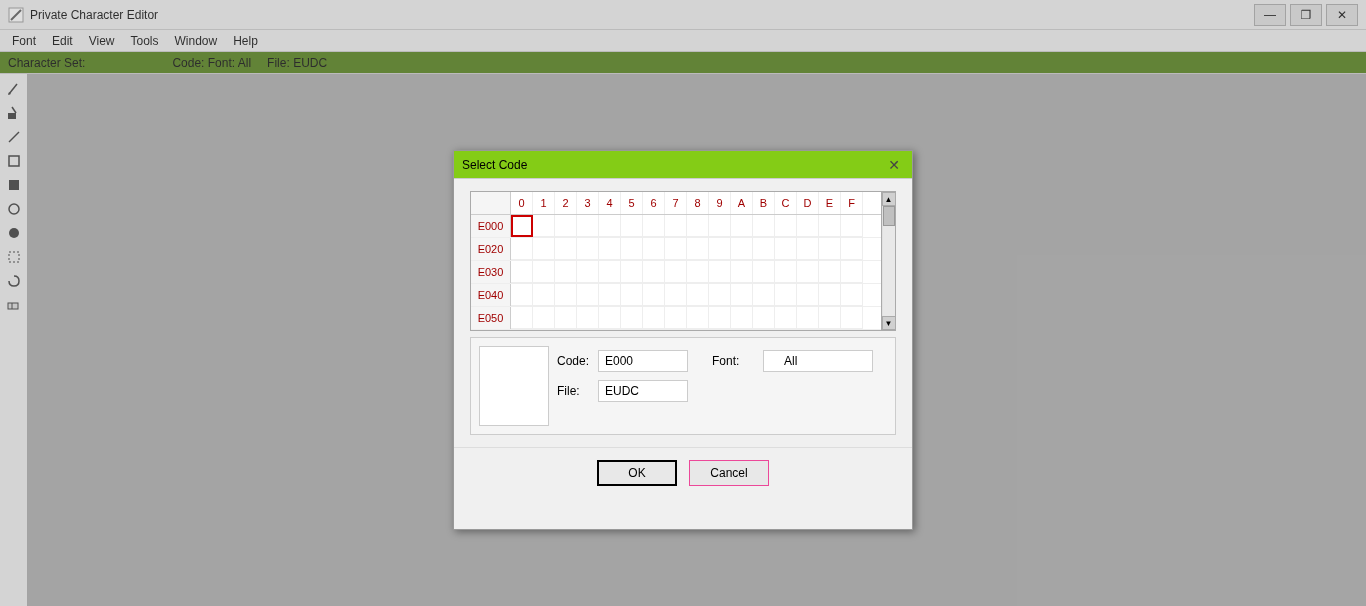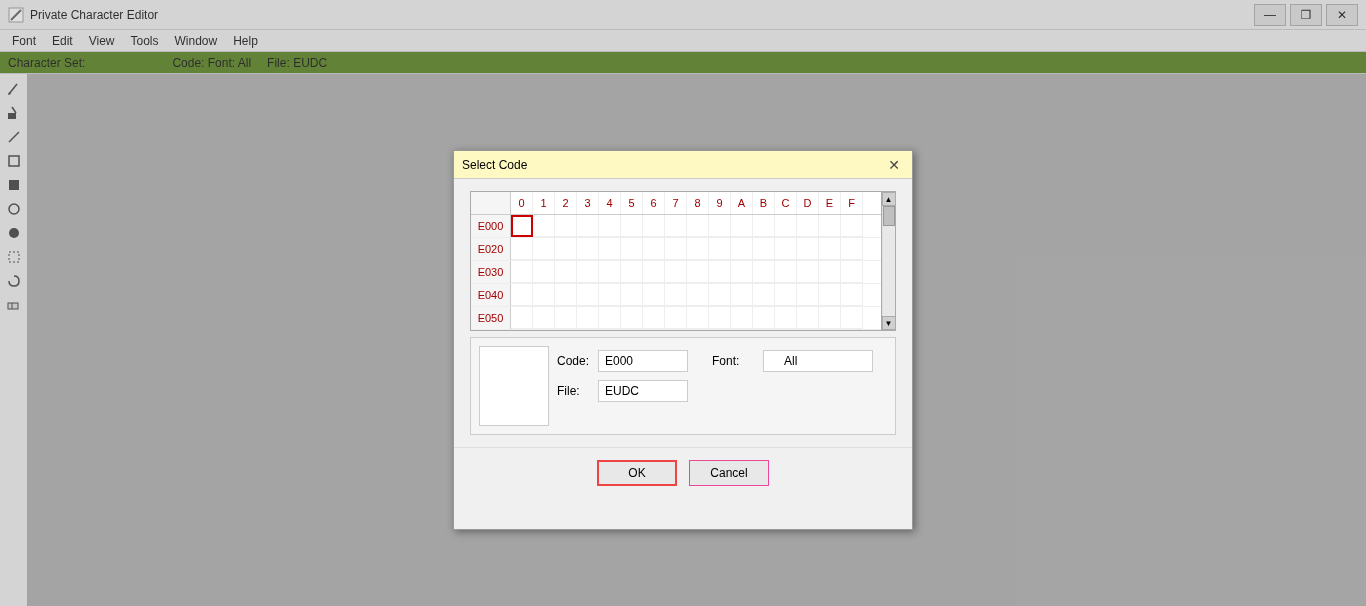--- a/index.html
+++ b/index.html
@@ -148,21 +148,21 @@
       background: #f0f0f0;
       border: 1px solid #999;
       box-shadow: 2px 2px 8px rgba(0,0,0,0.4);
       width: 460px;
       min-height: 380px;
       position: absolute;
       top: 150px;
       left: 453px;
     }
     .dialog-title-bar {
-      background: #fef9c3;
+      background: #84cc16;
       height: 28px;
       display: flex;
       align-items: center;
       justify-content: space-between;
       padding: 0 8px;
       border-bottom: 1px solid #ccc;
       user-select: none;
     }
     .dialog-title {
       font-size: 12px;
@@ -279,21 +279,21 @@
     .dialog-btn {
       min-width: 80px;
       height: 26px;
       background: #e8e8e8;
       border: 1px solid #ec4899;
       cursor: pointer;
       font-size: 12px;
       padding: 0 16px;
     }
     .dialog-btn.ok-btn {
-      border: 2px solid #ef4444;
+      border: 2px solid #000000;
     }
   </style>
 </head>
 <body>
 
 <div class="title-bar">
   <div class="title-bar-left">
     <div class="title-bar-icon">
       <svg width="16" height="16" viewBox="0 0 16 16">
         <rect x="1" y="1" width="14" height="14" fill="#fff" stroke="#999"></rect>

